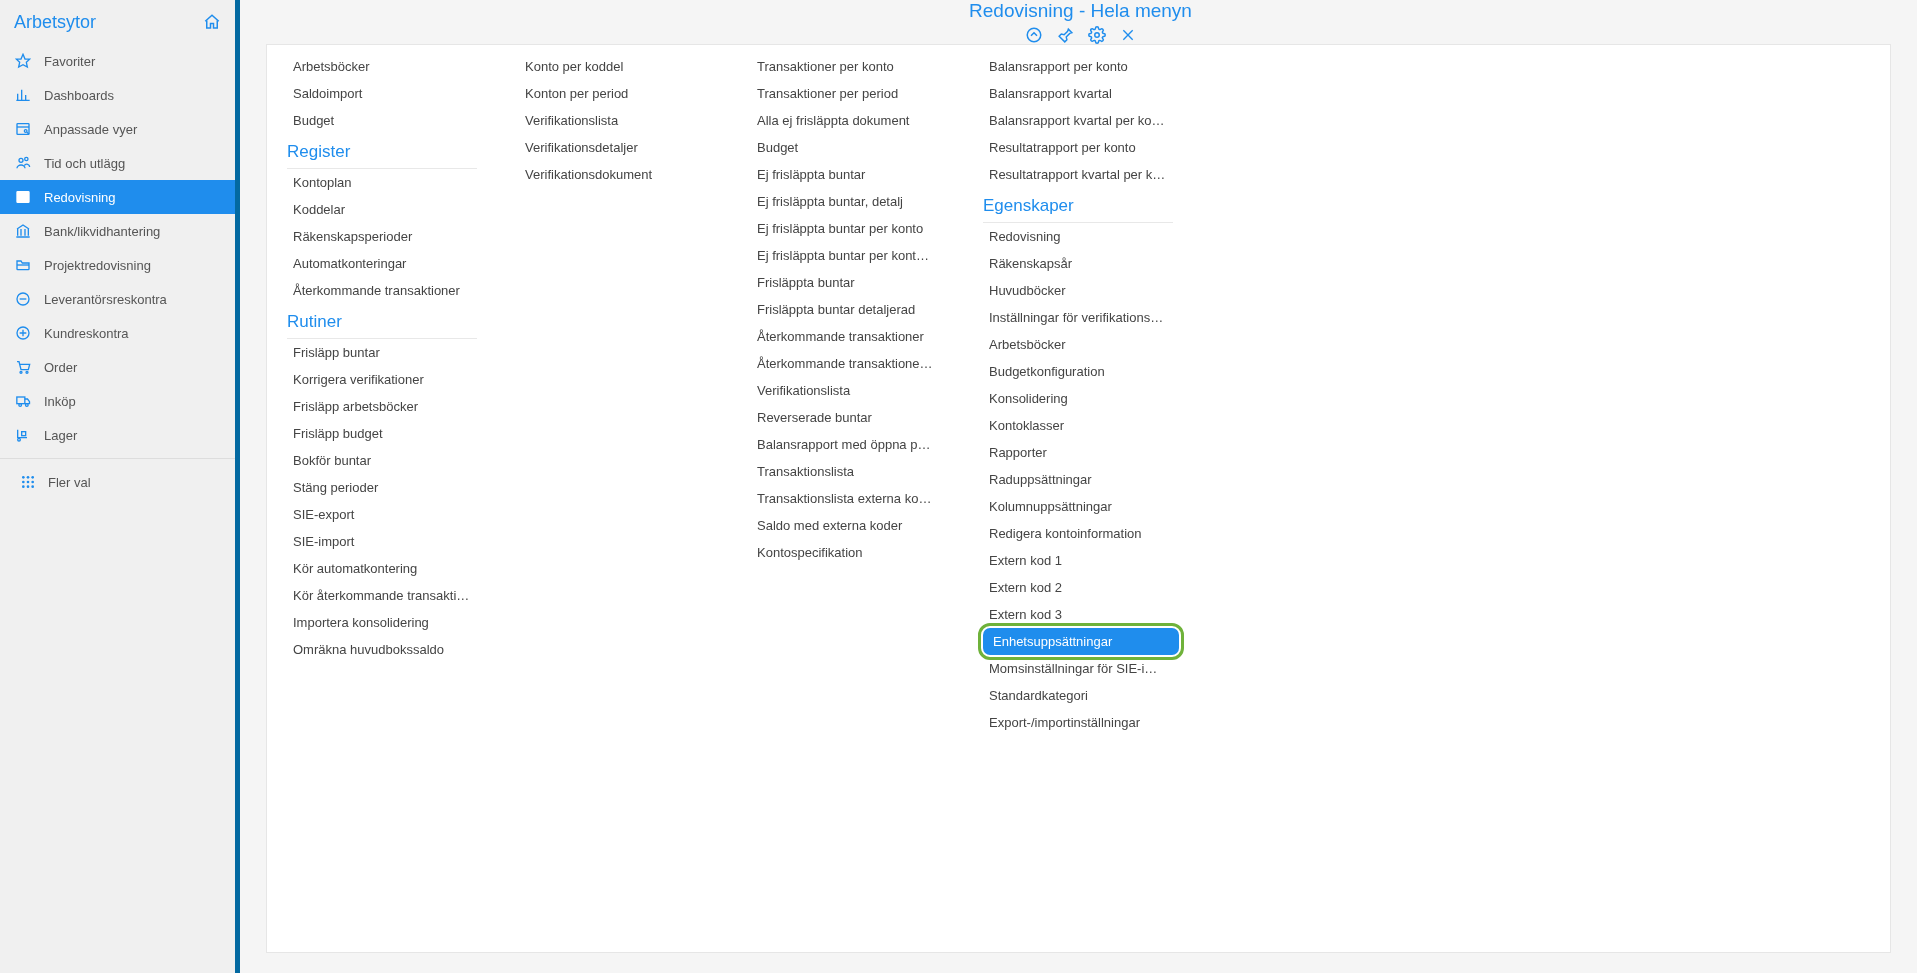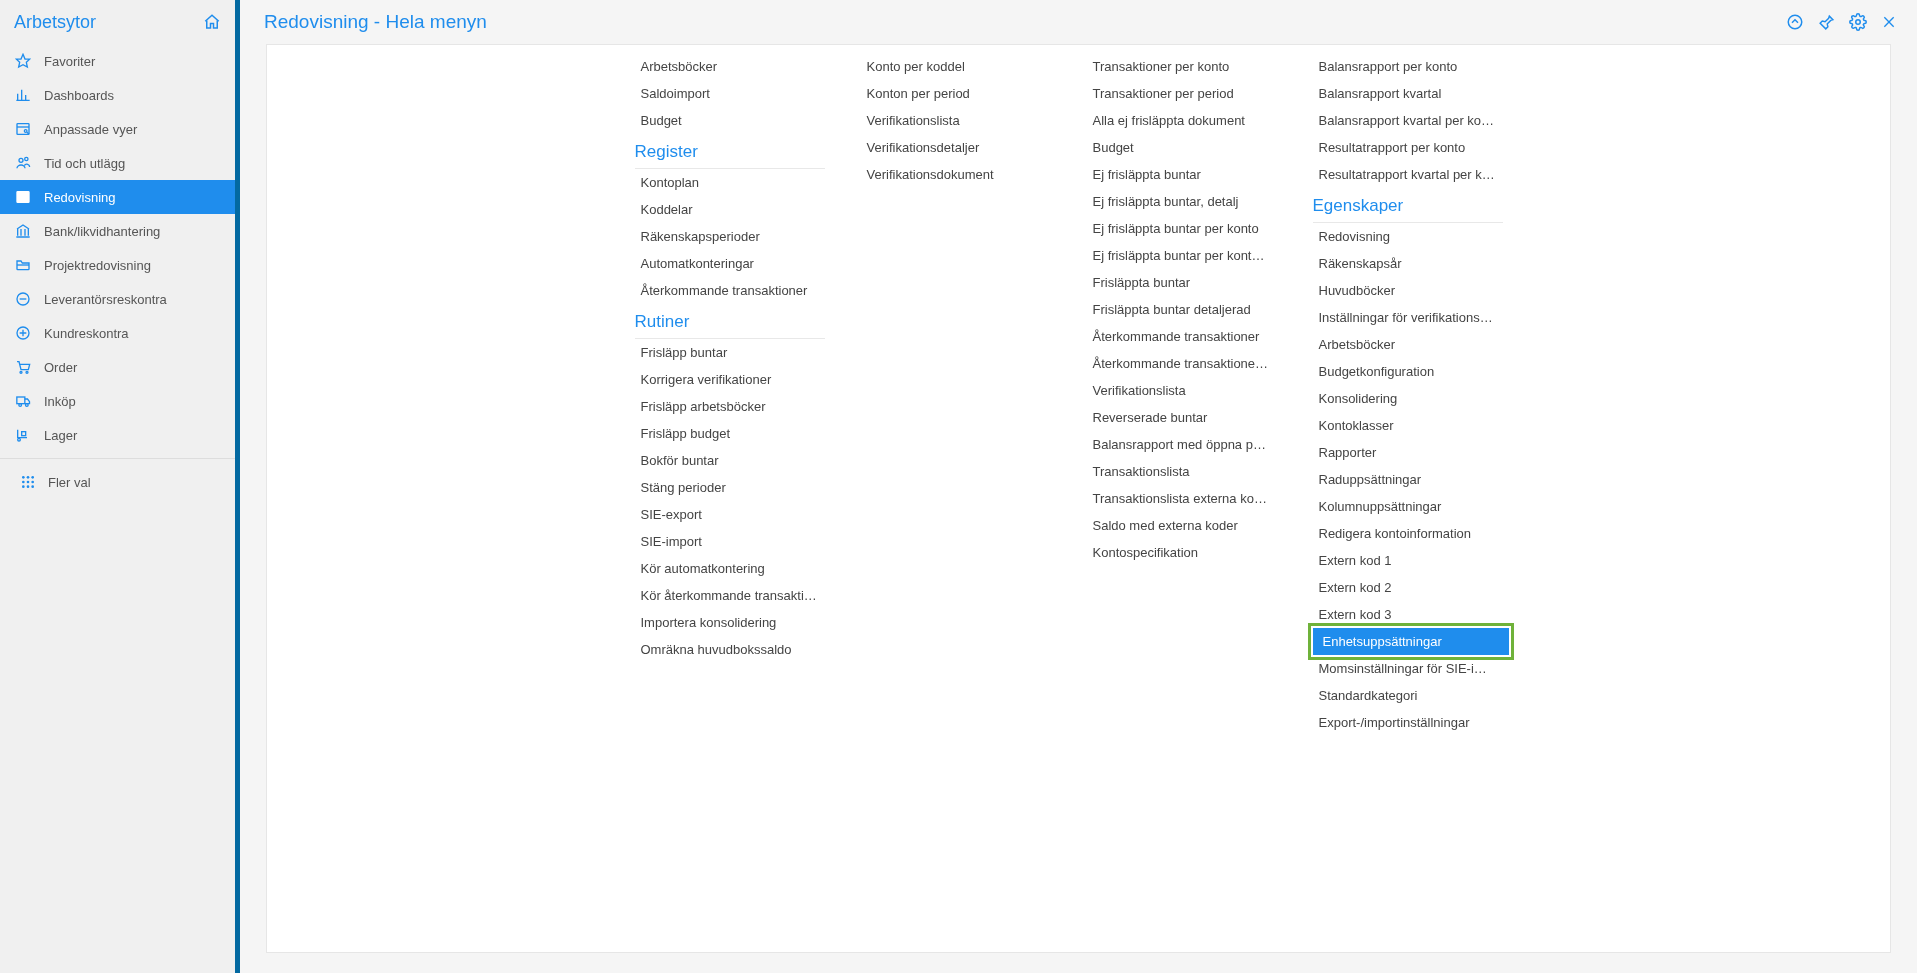--- a/index.html
+++ b/index.html
@@ -81,20 +81,21 @@
     flex-direction: column;
     background: #f5f5f5;
   }
   .main-header {
     height: 44px;
     display: flex;
     align-items: center;
     justify-content: space-between;
     padding: 0 20px 0 24px;
     background: #f5f5f5;
+    flex-direction: column;
   }
   .breadcrumb {
     color: #1f8ded;
     font-size: 19px;
     font-weight: 400;
   }
   .header-actions {
     display: flex;
     align-items: center;
     gap: 14px;
@@ -106,22 +107,21 @@
     padding: 0 26px 20px 26px;
     overflow: hidden;
   }
   .content {
     background: #fff;
     border: 1px solid #e6e6e6;
     height: 100%;
     padding: 8px 4px 50px 20px;
     overflow-y: auto;
     display: flex;
-    gap: 0;
-    justify-content: center;
+    gap: 6px;
   }
   .col {
     width: 226px;
     padding-right: 10px;
     display: flex;
     flex-direction: column;
   }
   .section-title {
     color: #1f8ded;
     font-size: 17px;
@@ -141,20 +141,21 @@
     text-overflow: ellipsis;
     width: 190px;
   }
   .menu-link.highlighted {
     background: #1f8ded;
     color: #fff;
     outline: 3px solid #6fb23a;
     outline-offset: 2px;
     padding-left: 10px;
     width: 196px;
+    border-radius: 7px;
   }
   
   svg { display: block; }
 </style>
 </head>
 <body>
 
 <div class="app">
 
   <aside class="sidebar">

